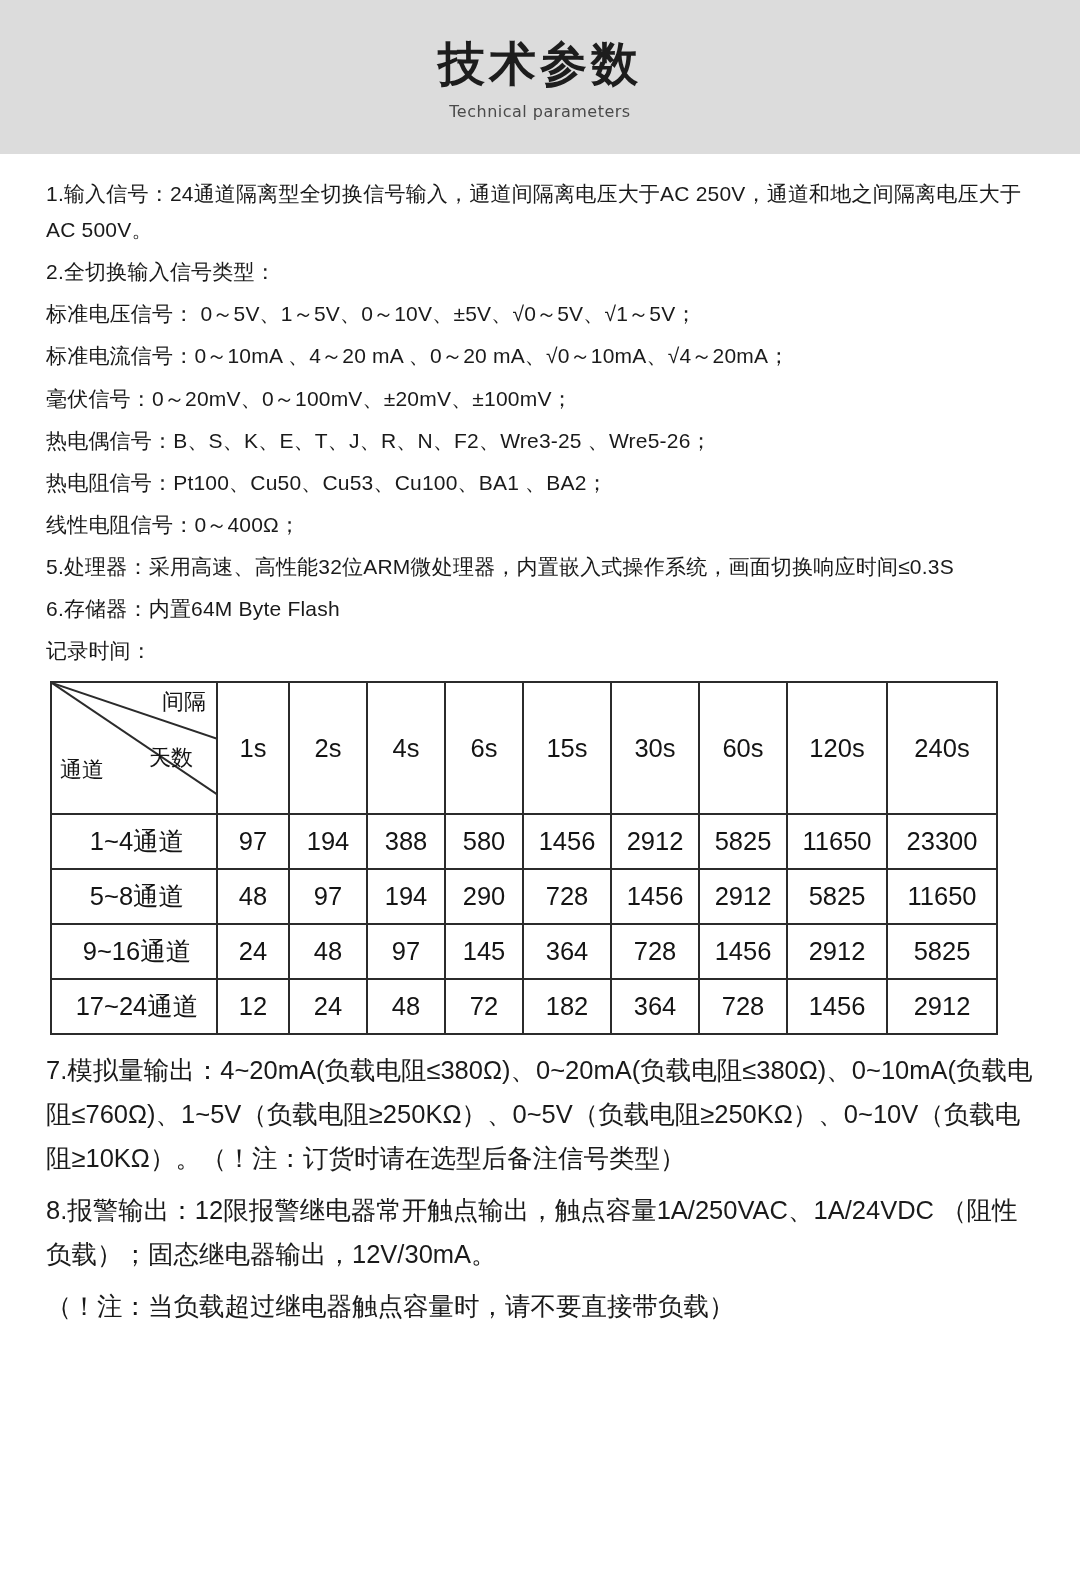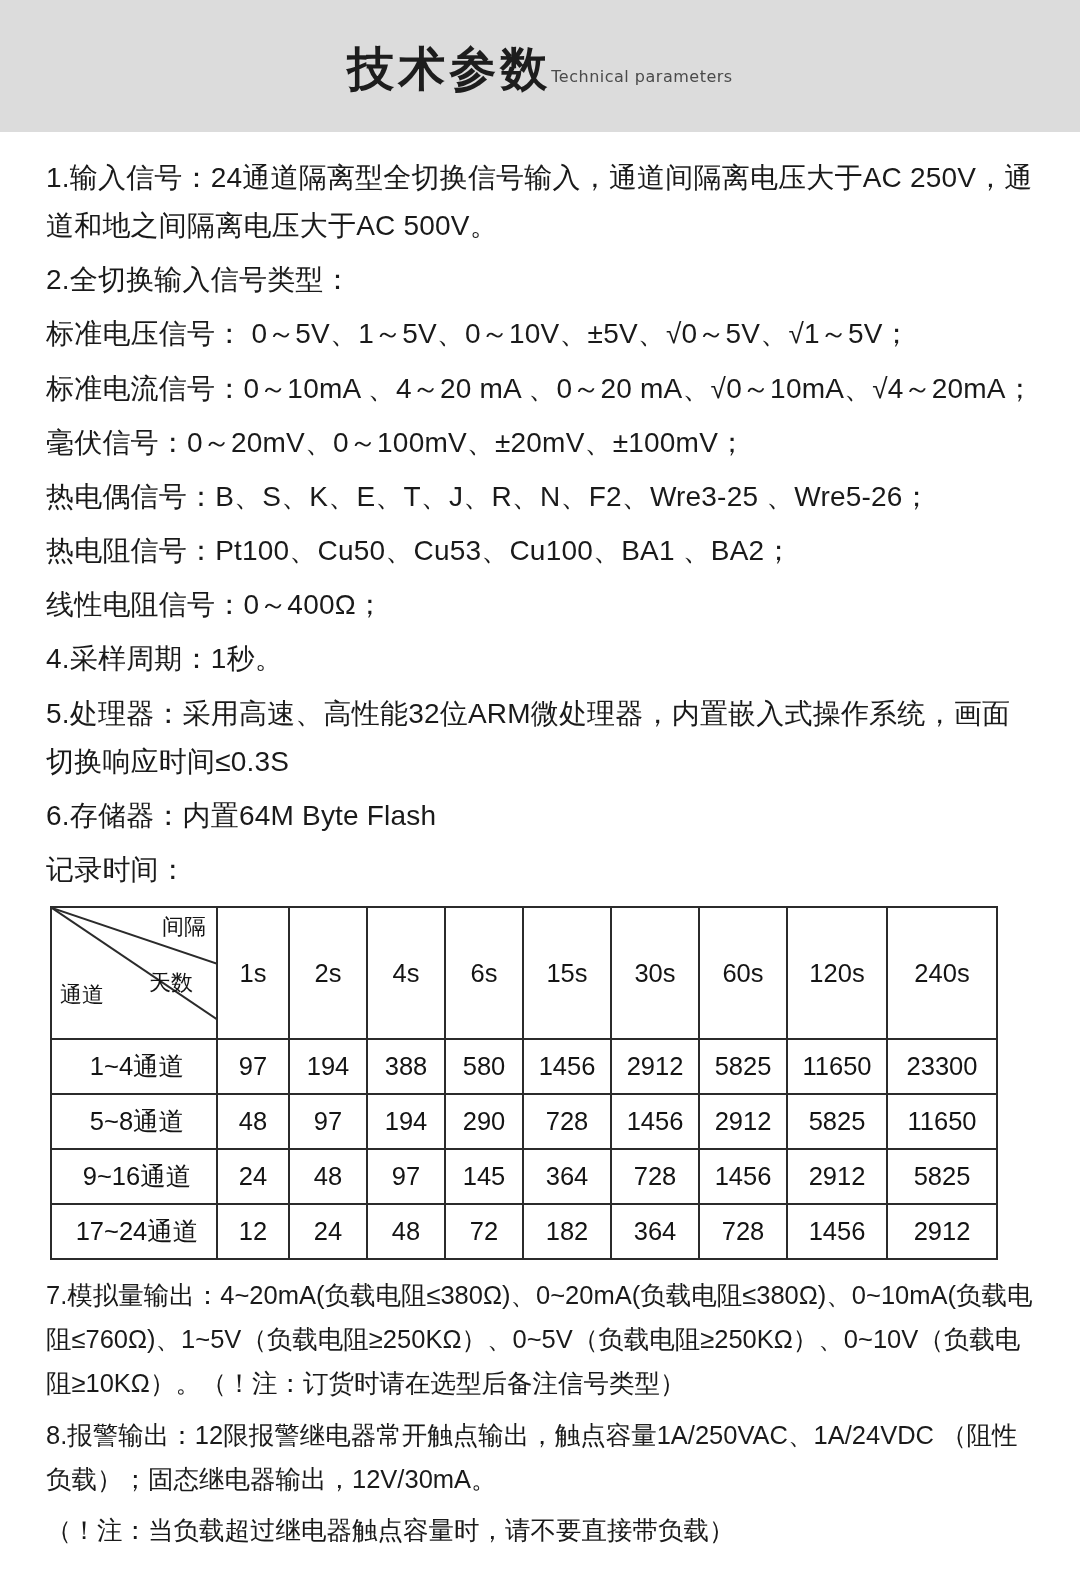--- a/index.html
+++ b/index.html
@@ -13,23 +13,23 @@
     font-family: "Liberation Sans", "DejaVu Sans", sans-serif;
     color: #1a1a1a;
   }
   .page {
     width: 1080px;
     position: relative;
   }
   
   .banner {
     background: #dcdcdc;
-    height: 132px;
+    height: 154px;
     display: flex;
-    flex-direction: row;
+    flex-direction: column;
     align-items: center;
     justify-content: center;
     padding-top: 6px;
     box-sizing: border-box;
   }
   .banner-title {
     font-size: 47px;
     font-weight: bold;
     letter-spacing: 4px;
     color: #1d1d1d;
@@ -41,21 +41,21 @@
     letter-spacing: 0.5px;
     margin-top: 14px;
     font-family: "DejaVu Sans", "Liberation Sans", sans-serif;
   }
   
   .content {
     padding: 22px 46px 20px 46px;
     box-sizing: border-box;
   }
   .para {
-    font-size: 28px;
+    font-size: 21px;
     line-height: 1.72;
     color: #1a1a1a;
     margin: 0 0 6px 0;
     letter-spacing: 0.2px;
   }
   
   .table-wrap {
     margin: 12px 0 14px 4px;
     width: 908px;
   }
@@ -116,21 +116,20 @@
   <div class="content">
 
     <p class="para">1.输入信号：24通道隔离型全切换信号输入，通道间隔离电压大于AC 250V，通道和地之间隔离电压大于AC 500V。</p>
     <p class="para">2.全切换输入信号类型：</p>
     <p class="para">标准电压信号： 0～5V、1～5V、0～10V、±5V、√0～5V、√1～5V；</p>
     <p class="para">标准电流信号：0～10mA 、4～20 mA 、0～20 mA、√0～10mA、√4～20mA；</p>
     <p class="para">毫伏信号：0～20mV、0～100mV、±20mV、±100mV；</p>
     <p class="para">热电偶信号：B、S、K、E、T、J、R、N、F2、Wre3-25 、Wre5-26；</p>
     <p class="para">热电阻信号：Pt100、Cu50、Cu53、Cu100、BA1 、BA2；</p>
     <p class="para">线性电阻信号：0～400Ω；</p>
-    <p class="para">4.采样周期：1秒。</p>
     <p class="para">5.处理器：采用高速、高性能32位ARM微处理器，内置嵌入式操作系统，画面切换响应时间≤0.3S</p>
     <p class="para">6.存储器：内置64M Byte Flash</p>
     <p class="para">记录时间：</p>
 
     <div class="table-wrap">
       <table class="rec">
         <colgroup>
           <col style="width:166px">
           <col style="width:72px">
             <col style="width:78px">

